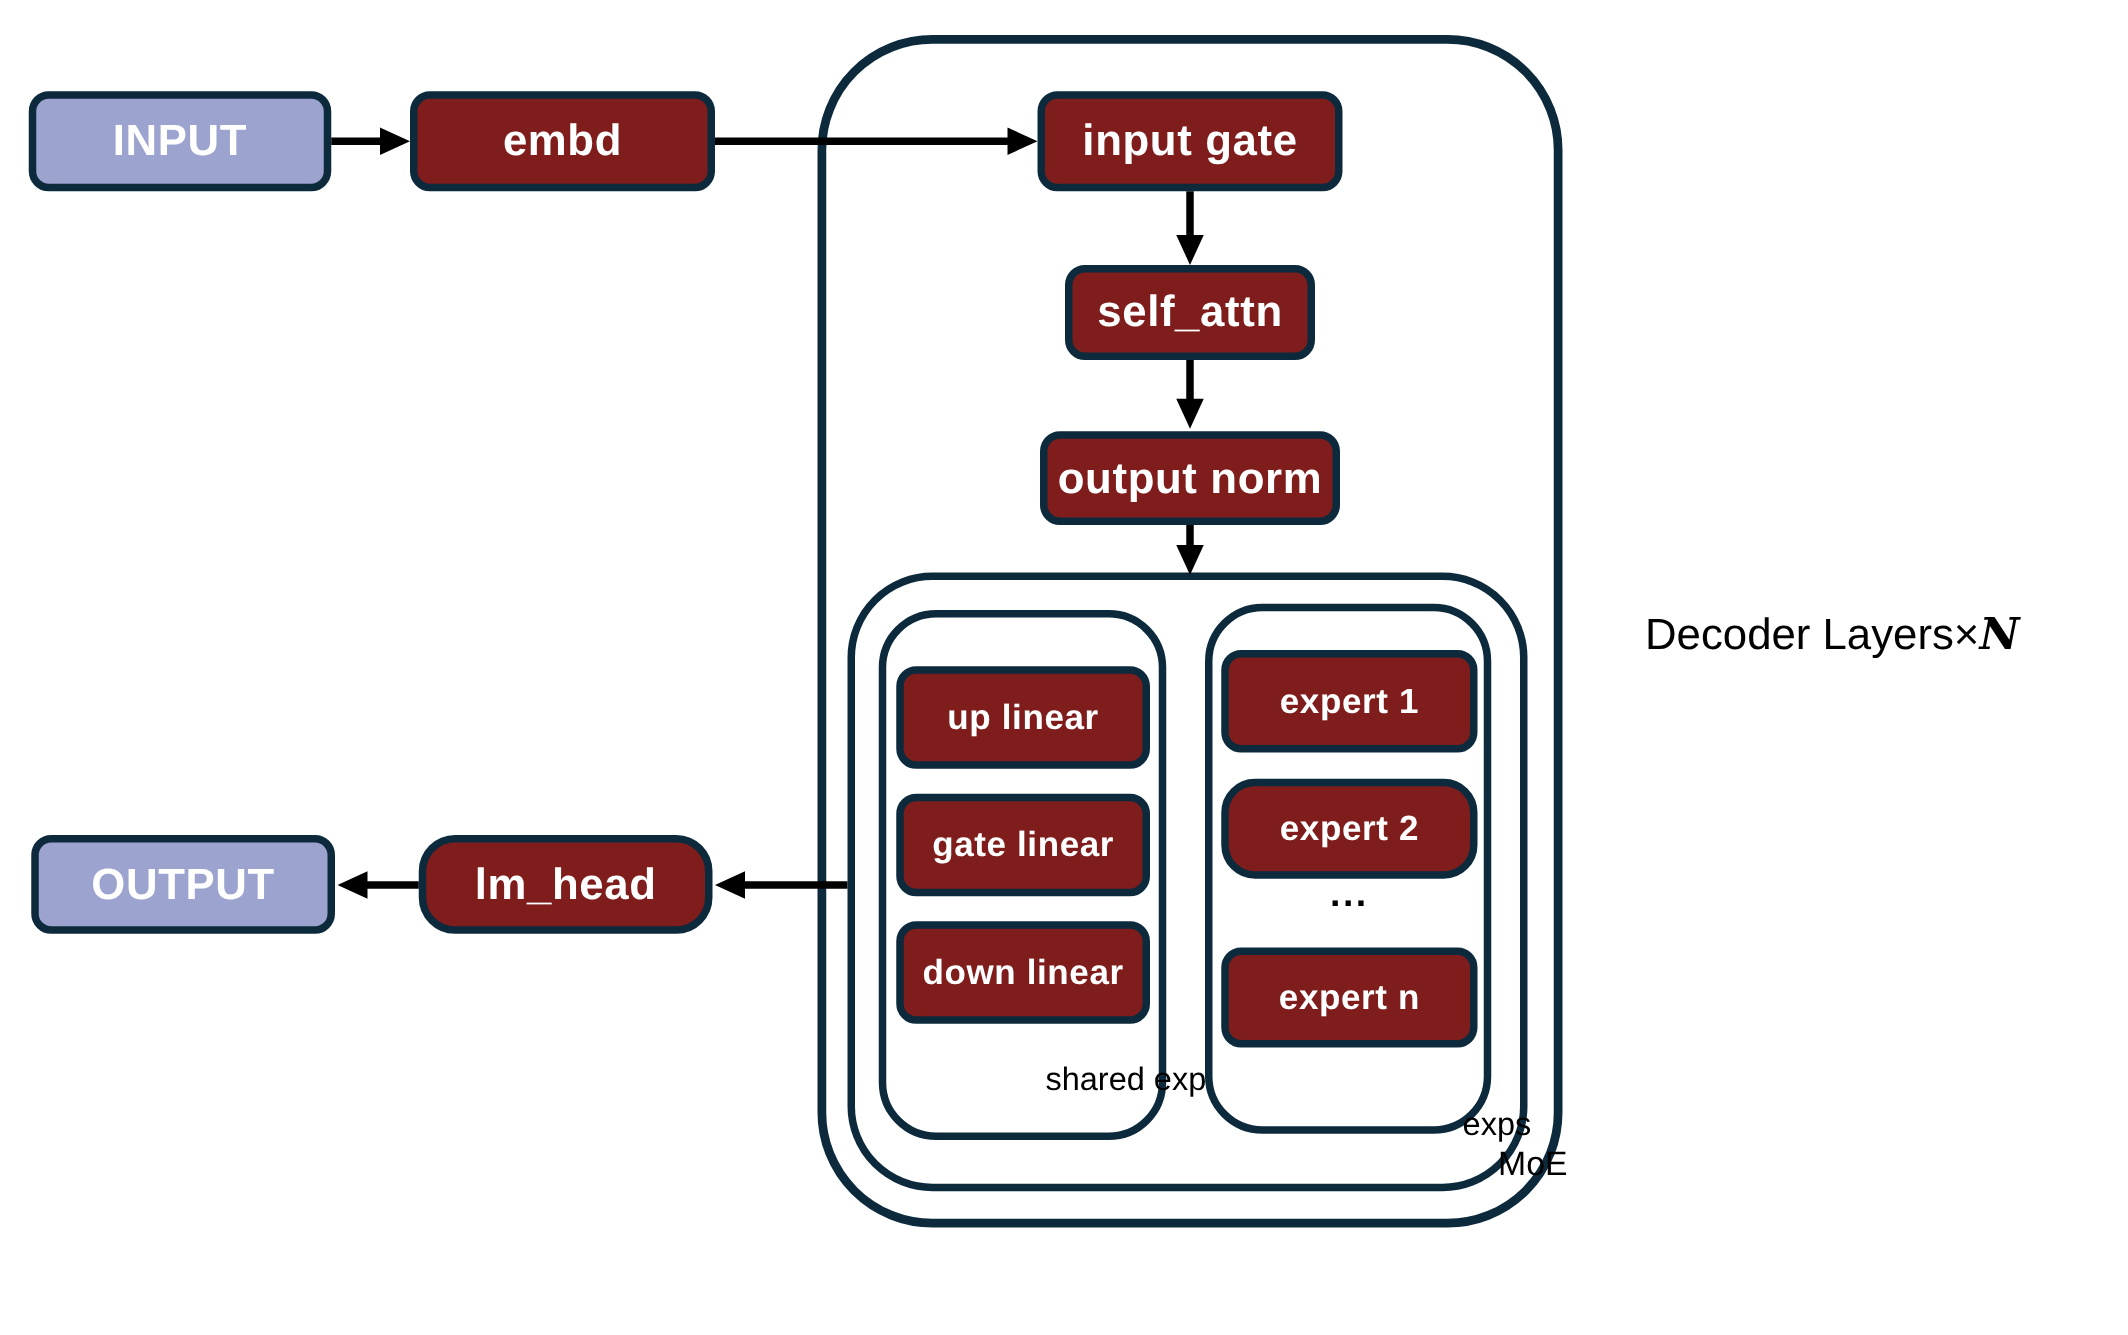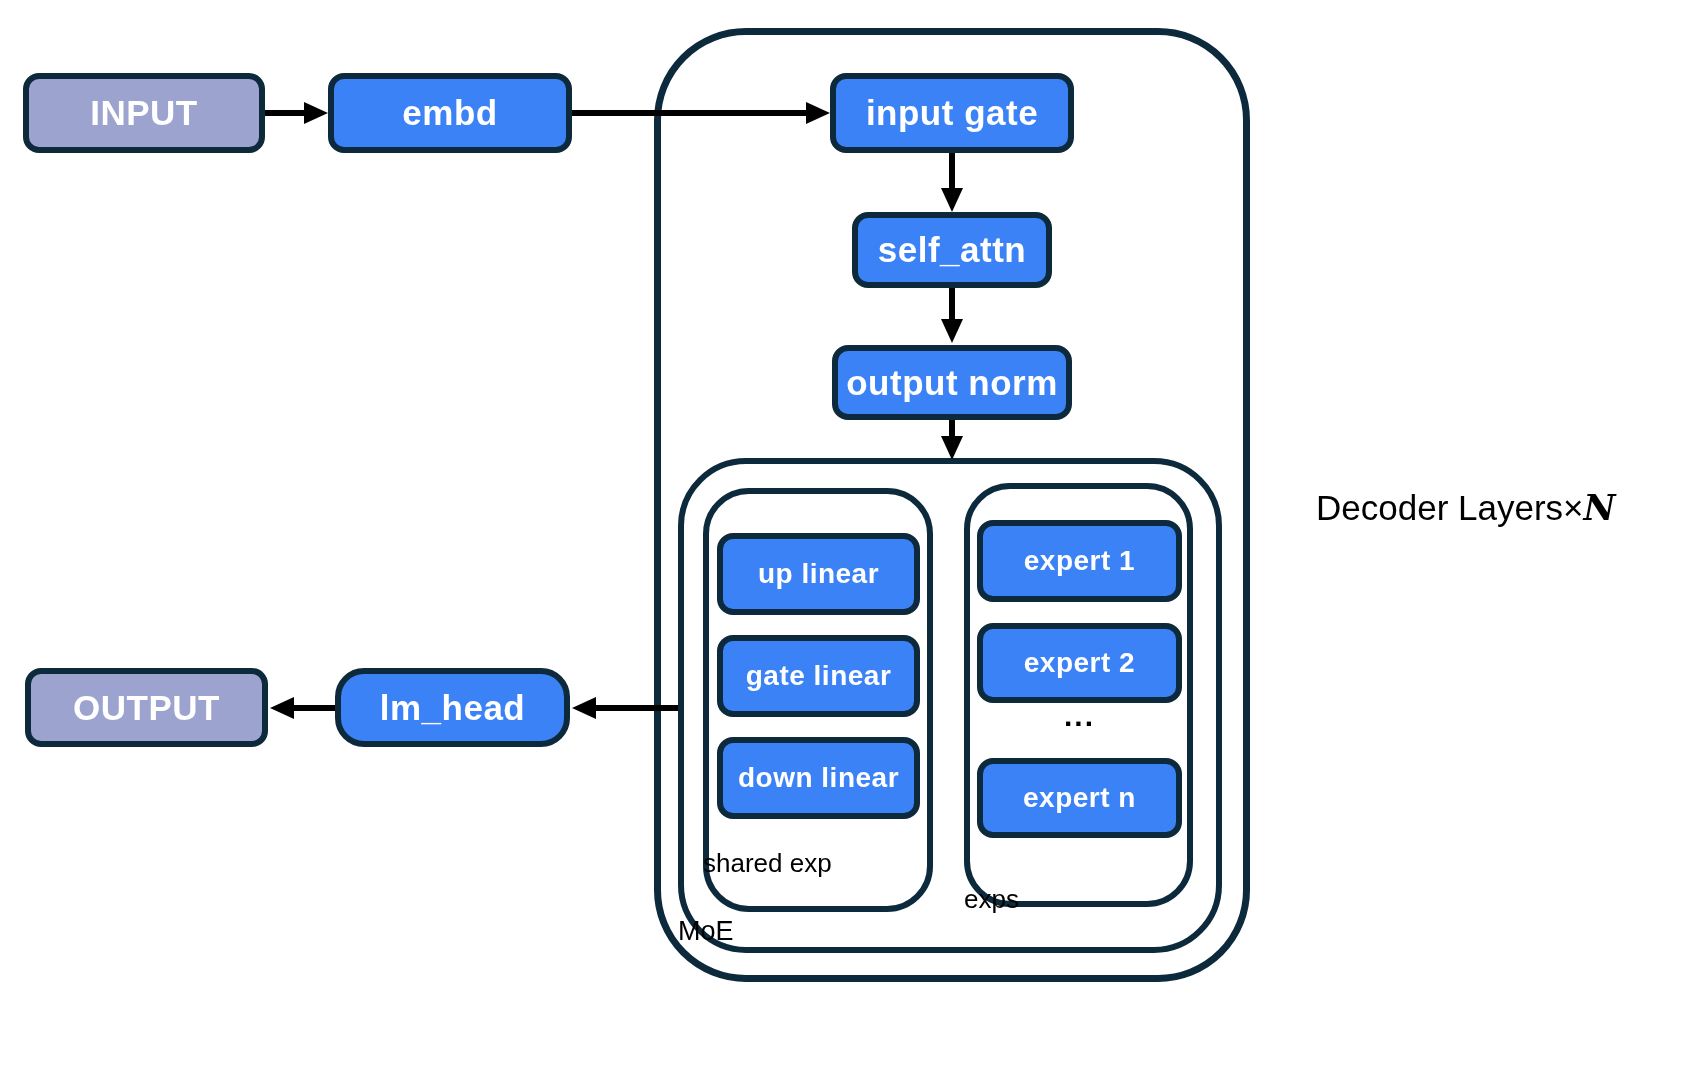--- a/index.html
+++ b/index.html
@@ -22,21 +22,21 @@
     border-radius: 16px;
     display: flex;
     align-items: center;
     justify-content: center;
     color: #ffffff;
     font-size: 35px;
     font-weight: 600;
     letter-spacing: 0.5px;
     z-index: 3;
   }
-  .salmon { background: #3b82f6; }
+  .salmon { background: #7f1d1d; }
   .purple { background: #9ba3ce; }
   .container {
     position: absolute;
     box-sizing: border-box;
     border: 6px solid #0d2a3d;
     background: transparent;
     z-index: 1;
   }
   .decoder-container {
     left: 654px; top: 28px; width: 596px; height: 954px;
@@ -53,24 +53,25 @@
   }
   .exps-container {
     left: 964px; top: 483px; width: 229px; height: 424px;
     border-radius: 46px;
   }
   .col-label {
     position: absolute;
     color: #000000;
     font-size: 26px;
     font-weight: 500;
-    text-align: left;
+    text-align: right;
     z-index: 2;
     line-height: 36px;
     height: 36px;
+    padding-left: 32px;
   }
   .ellipsis {
     position: absolute;
     left: 977px; top: 700px; width: 205px; height: 40px;
     color: #000000;
     font-size: 30px;
     font-weight: 700;
     letter-spacing: 2px;
     text-align: center;
     line-height: 32px;
@@ -116,21 +117,21 @@
   <div class="box salmon" style="left:830px; top:73px; width:244px; height:80px;">input gate</div>
   <div class="box salmon" style="left:852px; top:212px; width:200px; height:76px;">self_attn</div>
   <div class="box salmon" style="left:832px; top:345px; width:240px; height:75px;">output norm</div>
 
   <div class="box salmon" style="left:717px; top:533px; width:203px; height:82px; font-size:28px;">up linear</div>
   <div class="box salmon" style="left:717px; top:635px; width:203px; height:82px; font-size:28px;">gate linear</div>
   <div class="box salmon" style="left:717px; top:737px; width:203px; height:82px; font-size:28px;">down linear</div>
   <div class="col-label" style="left:703px; top:845px; width:230px;">shared exp</div>
 
   <div class="box salmon" style="left:977px; top:520px; width:205px; height:82px; font-size:28px;">expert 1</div>
-  <div class="box salmon" style="left:977px; top:623px; width:205px; height:80px; font-size:28px;">expert 2</div>
+  <div class="box salmon" style="left:977px; top:623px; width:205px; height:80px; font-size:28px;border-radius:27px;">expert 2</div>
   <div class="ellipsis">...</div>
   <div class="box salmon" style="left:977px; top:758px; width:205px; height:80px; font-size:28px;">expert n</div>
   <div class="col-label" style="left:964px; top:845px; width:229px;margin-top:36px;">exps</div>
 
   <div class="col-label" style="left:678px; top:913px; width:544px; font-size:27px;">MoE</div>
 
   <div class="decoder-label"><span>Decoder Layers</span><span>×</span><span class="n-math">N</span></div>
 
   <div class="box salmon" style="left:335px; top:668px; width:235px; height:79px;border-radius:29px;">lm_head</div>
   <div class="box purple" style="left:25px; top:668px; width:243px; height:79px;">OUTPUT</div>

